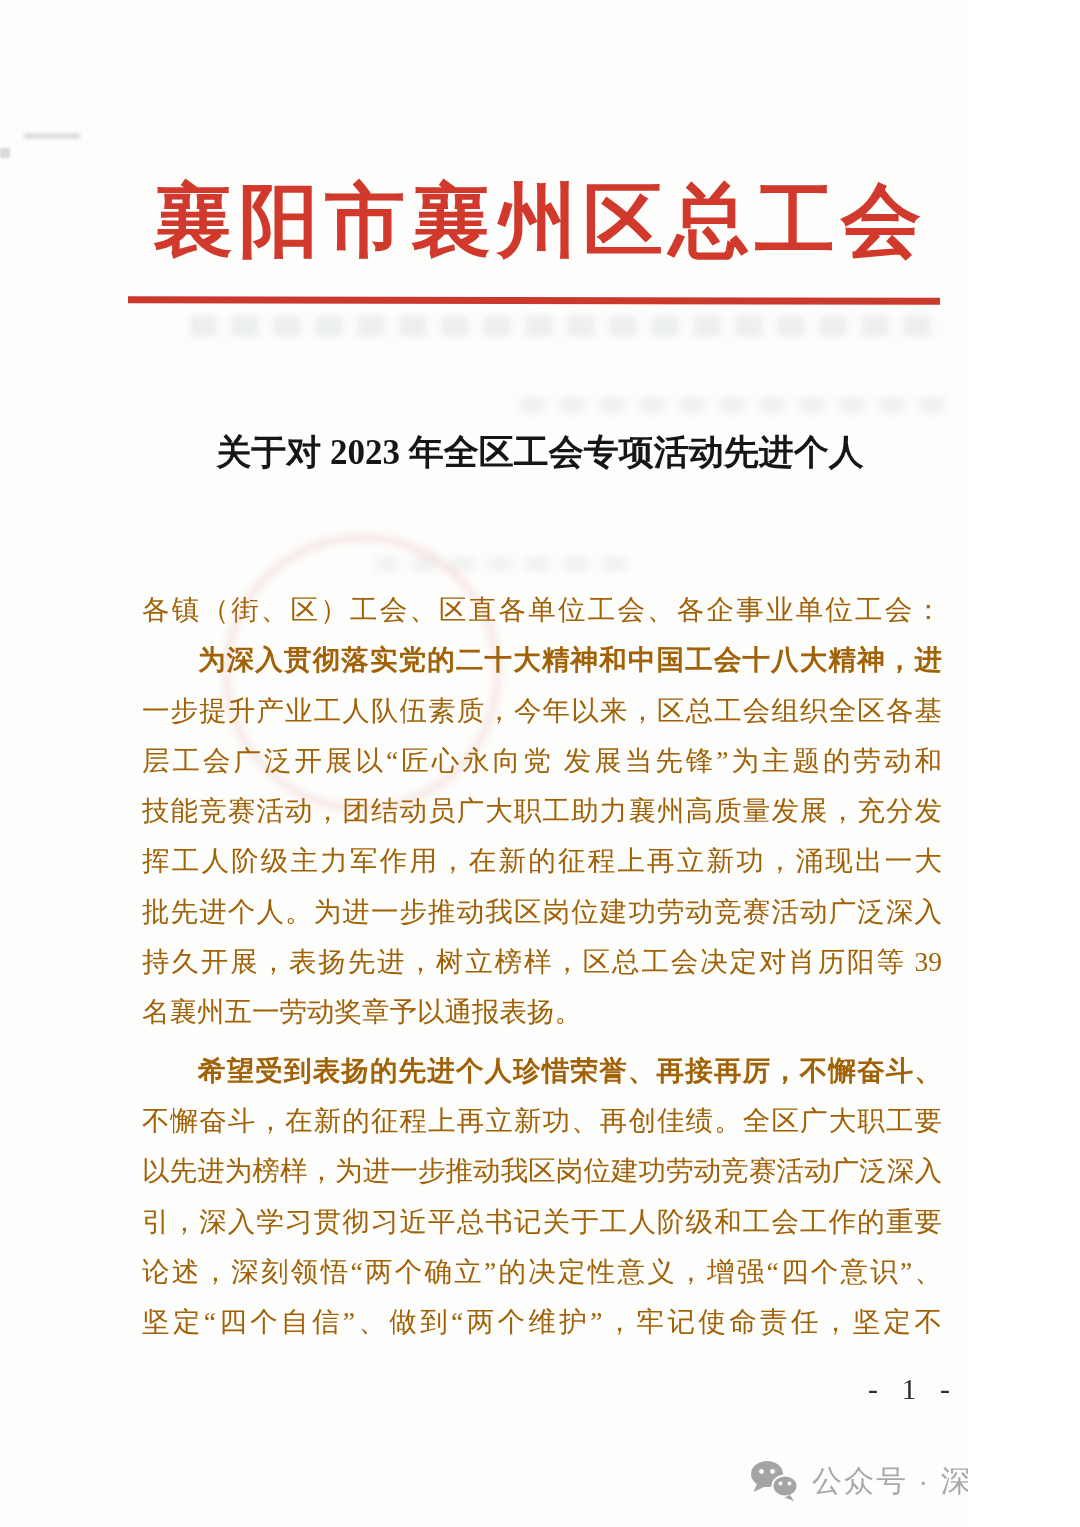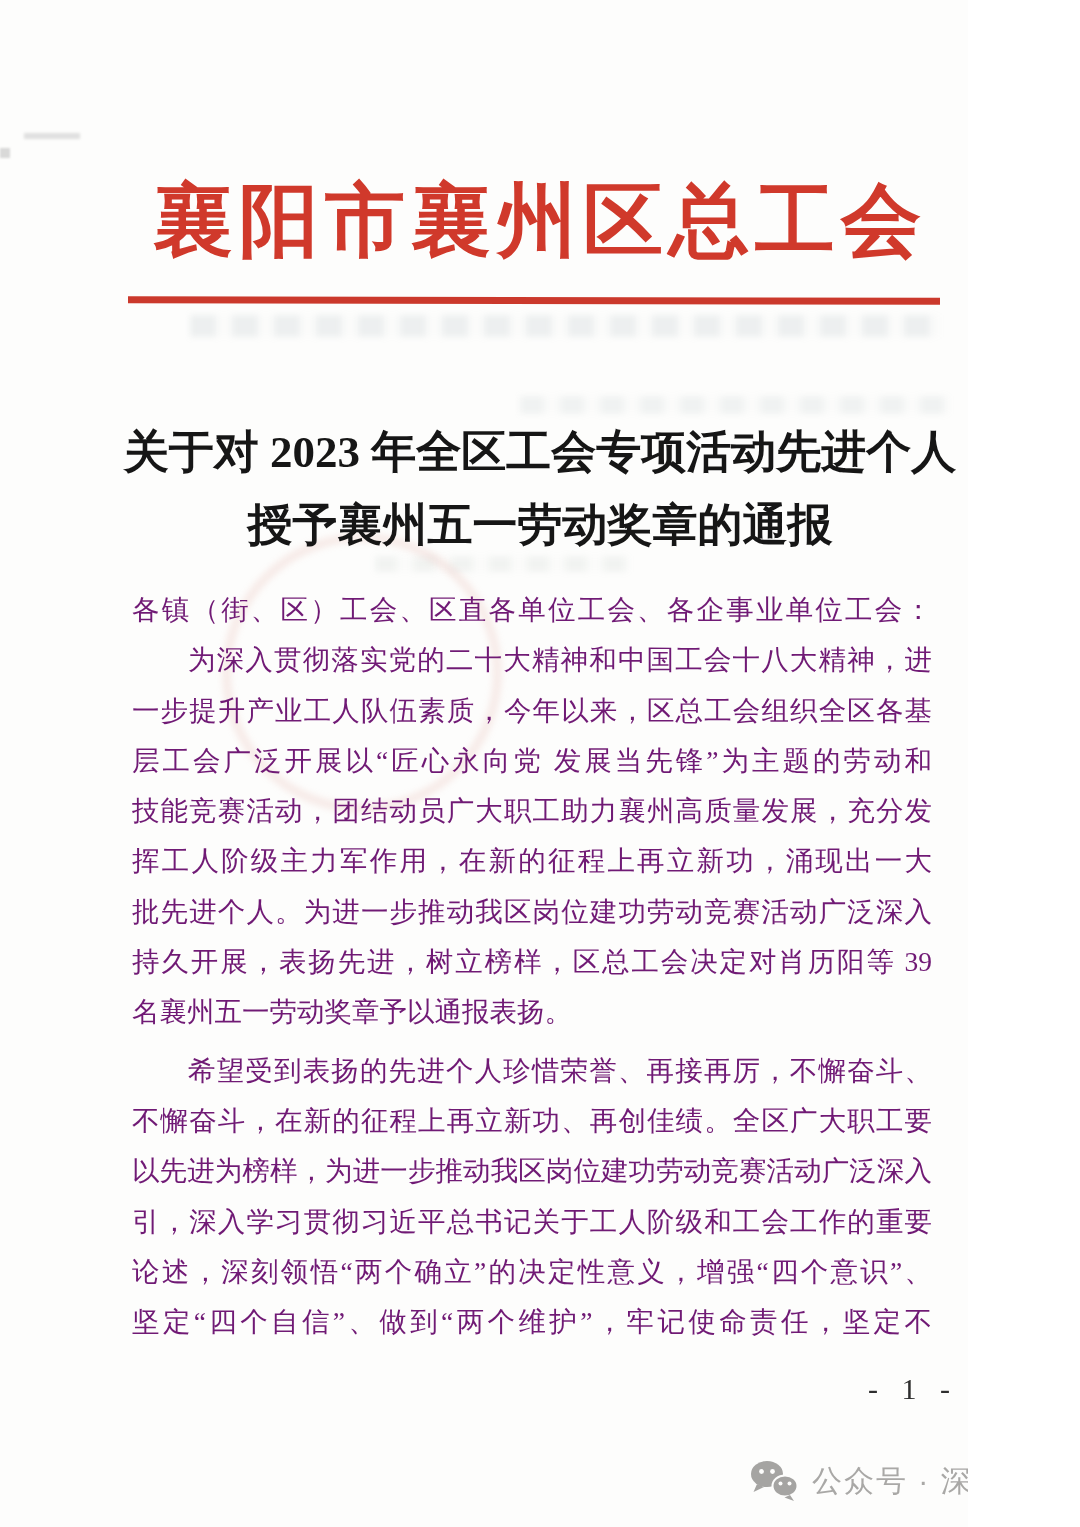--- a/index.html
+++ b/index.html
@@ -43,42 +43,42 @@
 
   
   .doc-title {
     position: absolute;
     left: 90px;
     top: 416px;
     width: 900px;
     margin: 0;
     text-align: center;
     font-weight: 700;
-    font-size: 45px;
+    font-size: 35px;
     line-height: 73px;
     color: #161616;
   }
   .title-line { display: block; white-space: nowrap; }
 
   
   .body-text {
     position: absolute;
-    left: 132px;
+    left: 142px;
     top: 585px;
     width: 800px;
-    color: #701a75;
+    color: #a16207;
   }
   .line {
     font-size: 27.5px;
     height: 50.3px;
     line-height: 50.3px;
     text-align: justify;
     text-align-last: justify;
   }
-  .line.indent { text-indent: 56px; }
+  .line.indent { text-indent: 56px; font-weight: bold; }
   .line.flush-left { text-align-last: left; }
   .line.para-start { margin-top: 8px; }
 
   
   .page-number {
     position: absolute;
     left: 868px;
     top: 1372px;
     font-size: 30px;
     letter-spacing: 8px;
@@ -152,21 +152,20 @@
   <div class="artifact artifact-row-1"></div>
   <div class="artifact artifact-row-2"></div>
   <div class="artifact artifact-row-3"></div>
   <div class="seal-ghost"></div>
 
   <div class="org-name">襄阳市襄州区总工会</div>
   <div class="red-rule"></div>
 
   <h1 class="doc-title">
     <span class="title-line">关于对 2023 年全区工会专项活动先进个人</span>
-    <span class="title-line">授予襄州五一劳动奖章的通报</span>
   </h1>
 
   <div class="body-text">
     <div class="line">各镇（街、区）工会、区直各单位工会、各企事业单位工会：</div>
     <div class="line indent">为深入贯彻落实党的二十大精神和中国工会十八大精神，进</div>
     <div class="line">一步提升产业工人队伍素质，今年以来，区总工会组织全区各基</div>
     <div class="line">层工会广泛开展以“匠心永向党 发展当先锋”为主题的劳动和</div>
     <div class="line">技能竞赛活动，团结动员广大职工助力襄州高质量发展，充分发</div>
     <div class="line">挥工人阶级主力军作用，在新的征程上再立新功，涌现出一大</div>
     <div class="line">批先进个人。为进一步推动我区岗位建功劳动竞赛活动广泛深入</div>

